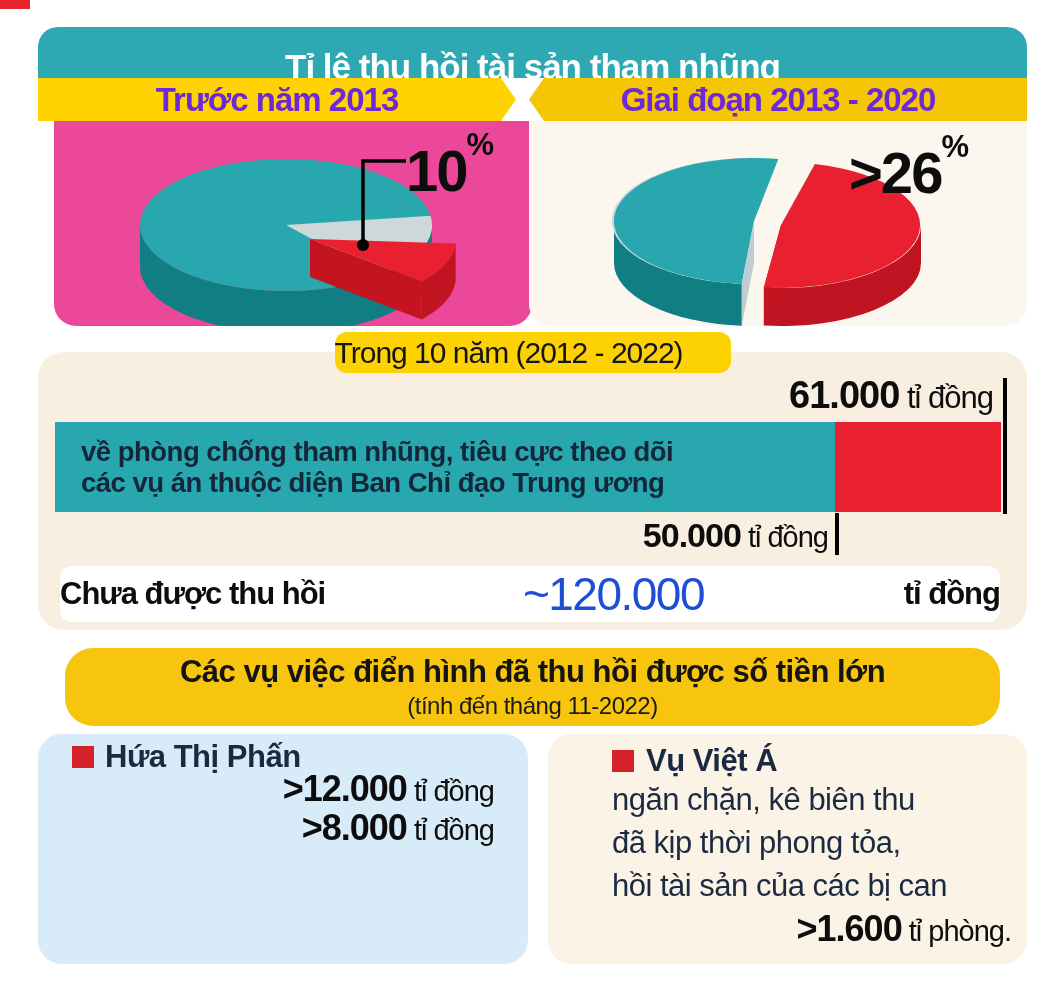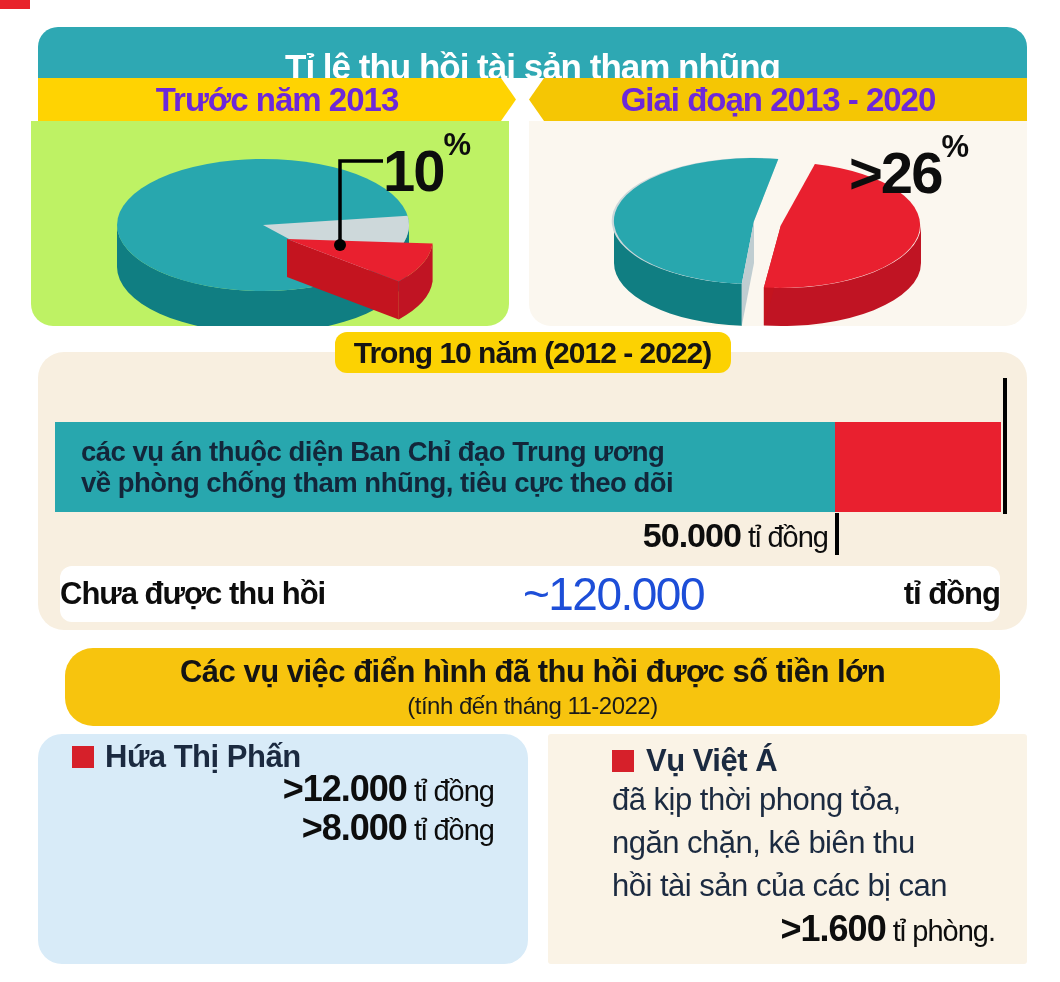--- a/index.html
+++ b/index.html
@@ -14,30 +14,30 @@
   .title-banner span{color:#fff;font-size:35px;font-weight:800;letter-spacing:-1px;margin-top:28px;}
   
   .hdr{height:43px;top:78px;display:flex;align-items:center;justify-content:center;
        font-size:33px;font-weight:800;color:#6d28d9;letter-spacing:-1px;}
   .hdr-left{left:38px;width:478px;background:#ffd302;
     clip-path:polygon(0 0,calc(100% - 15px) 0,100% 50%,calc(100% - 15px) 100%,0 100%);}
   .hdr-right{left:529px;width:498px;background:#f5c604;
     clip-path:polygon(15px 0,100% 0,100% 100%,15px 100%,0 50%);}
   
   .pie-panel{top:121px;height:205px;border-radius:0 0 22px 22px;}
-  .pie-panel-left{left:31px;width:478px;background:#bef264;}
+  .pie-panel-left{left:54px;width:478px;background:#ec4899;}
   .pie-panel-right{left:529px;width:498px;background:#fbf7ef;}
   .pie-svg{left:0;top:0;}
   .pie-label{font-weight:900;color:#0d0d0d;font-size:58px;letter-spacing:-2px;line-height:1;}
   .pie-label .pct{font-size:31px;vertical-align:36px;letter-spacing:0;}
   
   .decade{left:38px;top:352px;width:989px;height:278px;background:#f8efe0;border-radius:26px;}
   .decade-pill{left:50%;transform:translateX(-50%);top:-20px;width:396px;height:41px;
-    background:#fcd202;border-radius:12px;display:flex;align-items:center;justify-content:center;
-    font-size:30px;font-weight:700;letter-spacing:-1px;color:#141414;}
+    background:#fcd202;border-radius:12px;display:flex;align-items:center;
+    font-size:30px;font-weight:400;letter-spacing:-1px;color:#141414;}
   .total-label{right:34px;top:22px;white-space:nowrap;}
   .num-xl{font-weight:900;font-size:38px;letter-spacing:-1px;color:#0d0d0d;}
   .unit-lg{font-weight:500;font-size:31px;letter-spacing:-1px;color:#0d0d0d;}
   .vline{width:4px;background:#000;}
   .bar-teal{left:17px;top:70px;width:780px;height:90px;background:#28a7ae;
     padding-left:26px;box-sizing:border-box;display:flex;flex-direction:column;justify-content:center;}
   .bar-teal div{font-size:27.5px;font-weight:600;color:#13263a;line-height:31px;letter-spacing:-0.5px;}
   .bar-red{left:797px;top:70px;width:166px;height:90px;background:#e9202f;}
   .recovered-label{right:199px;top:164px;white-space:nowrap;}
   .num-lg{font-weight:900;font-size:34px;letter-spacing:-1px;color:#0d0d0d;}
@@ -48,22 +48,22 @@
   .np-value{font-size:46px;font-weight:400;letter-spacing:-1.5px;color:#1d4ed8;}
   .np-unit{font-size:31px;font-weight:600;letter-spacing:-1px;color:#0d0d0d;margin-left:8px;}
   
   .cases-banner{left:65px;top:648px;width:935px;height:78px;background:#f7c40e;border-radius:28px;
     display:flex;flex-direction:column;align-items:center;justify-content:center;}
   .cases-banner .l1{font-size:31px;font-weight:800;letter-spacing:-0.5px;color:#141414;}
   .cases-banner .l2{font-size:24px;font-weight:500;letter-spacing:-0.5px;color:#1a1a1a;margin-top:2px;}
   
   .panel-bl{left:38px;top:734px;width:490px;height:230px;background:#d8ebf8;border-radius:24px;
     padding:6px 30px 0 34px;box-sizing:border-box;}
-  .panel-br{left:548px;top:734px;width:479px;height:230px;background:#faf3e6;border-radius:3px;
-    padding:10px 32px 0 64px;box-sizing:border-box;}
+  .panel-br{left:548px;top:734px;width:479px;height:230px;background:#faf3e6;border-radius:24px;
+    padding:10px 16px 0 64px;box-sizing:border-box;}
   .case-name-row{display:flex;align-items:center;gap:11px;}
   .bullet{width:22px;height:22px;background:#d6202a;flex:0 0 auto;}
   .case-name{font-size:31px;font-weight:800;letter-spacing:-0.5px;color:#1b2a40;line-height:34px;}
   .case-value-row{text-align:right;padding-right:4px;line-height:29px;margin-bottom:3px;white-space:nowrap;}
   .desc-line{font-size:31px;font-weight:500;letter-spacing:-0.5px;color:#1b2a40;line-height:43px;}
   .value-row-right{text-align:right;line-height:44px;white-space:nowrap;}
 </style>
 </head>
 <body>
 
@@ -111,25 +111,28 @@
     <div class="abs pie-label" style="left:320px;top:10px;">
       <span>&gt;26</span><span class="pct">%</span>
     </div>
   </div>
 
   <div class="abs decade">
     <div class="abs decade-pill">
       <span>Trong 10 năm (2012 - 2022)</span>
     </div>
 
+    <div class="abs total-label">
+      <span class="num-xl">61.000</span><span class="unit-lg"> tỉ đồng</span>
+    </div>
     <div class="abs vline" style="left:965px;top:26px;height:136px;"></div>
 
     <div class="abs bar-teal">
+      <div>về phòng chống tham nhũng, tiêu cực theo dõi</div>
       <div>các vụ án thuộc diện Ban Chỉ đạo Trung ương</div>
-      <div>về phòng chống tham nhũng, tiêu cực theo dõi</div>
     </div>
     <div class="abs bar-red"></div>
 
     <div class="abs vline" style="left:797px;top:161px;height:42px;width:3.5px;"></div>
     <div class="abs recovered-label">
       <span class="num-lg">50.000</span><span class="unit-md"> tỉ đồng</span>
     </div>
 
     <div class="abs white-pill">
       <span class="np-label">Chưa được thu hồi</span>
@@ -158,21 +161,21 @@
         <span class="num-lg" style="font-size:36px;">&gt;8.000</span><span class="unit-md"> tỉ đồng</span>
       </div>
     </div>
   </div>
 
   <div class="abs panel-br">
     <div class="case-name-row" style="gap:12px;">
       <span class="bullet"></span>
       <span class="case-name">Vụ Việt Á</span>
     </div>
+    <div class="desc-line">ngăn chặn, kê biên thu</div>
     <div class="desc-line">đã kịp thời phong tỏa,</div>
-    <div class="desc-line">ngăn chặn, kê biên thu</div>
     <div class="desc-line">hồi tài sản của các bị can</div>
     <div class="value-row-right">
       <span class="num-lg" style="font-size:36px;">&gt;1.600</span><span class="unit-md"> tỉ phòng.</span>
     </div>
   </div>
 
 </div>
 
 </body></html>

